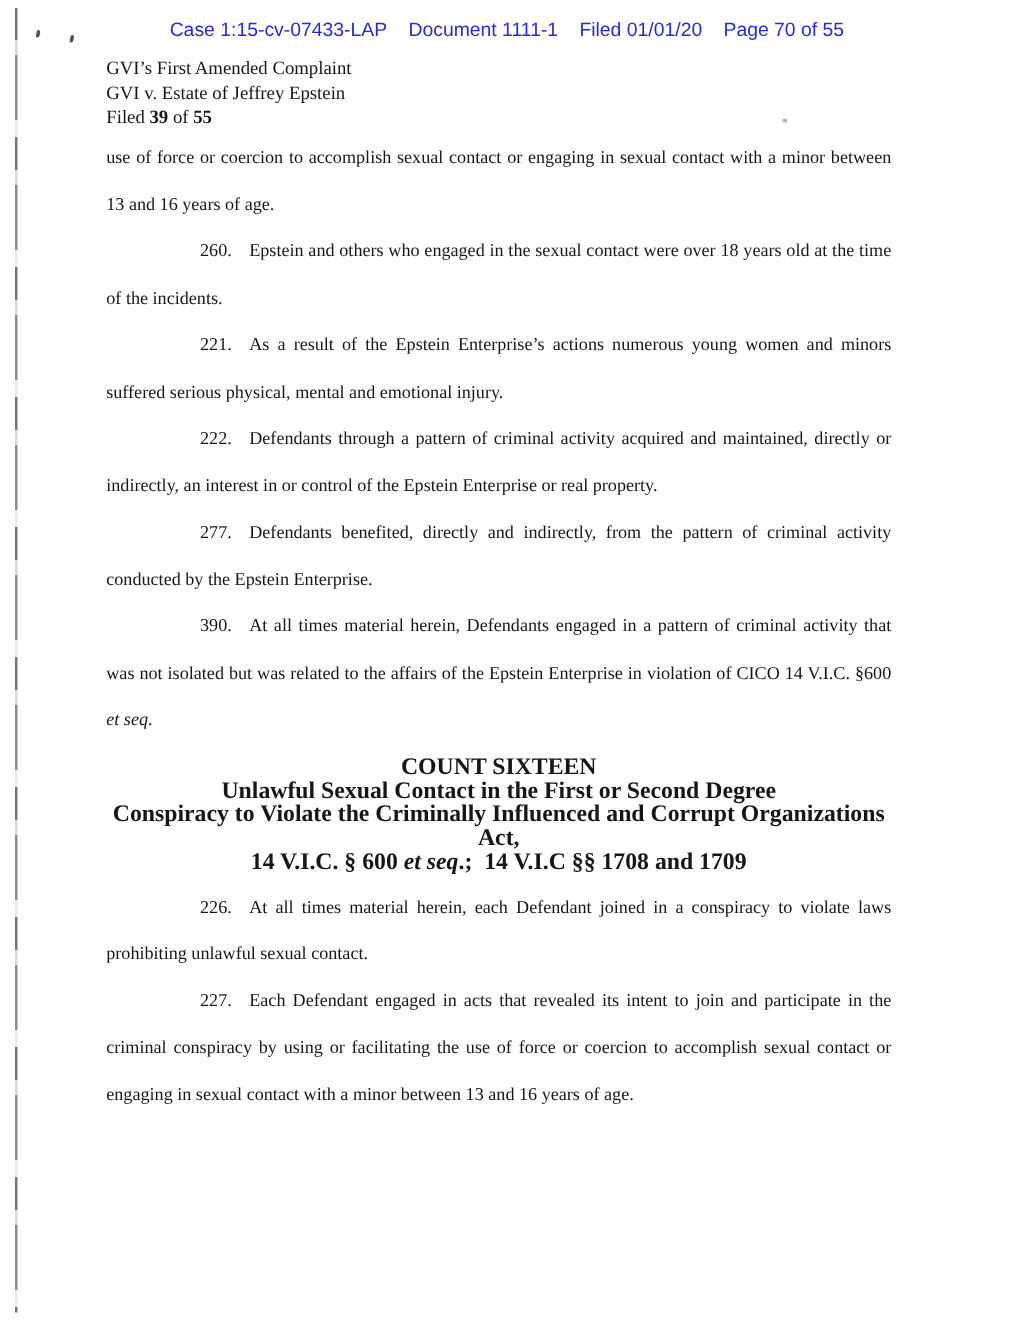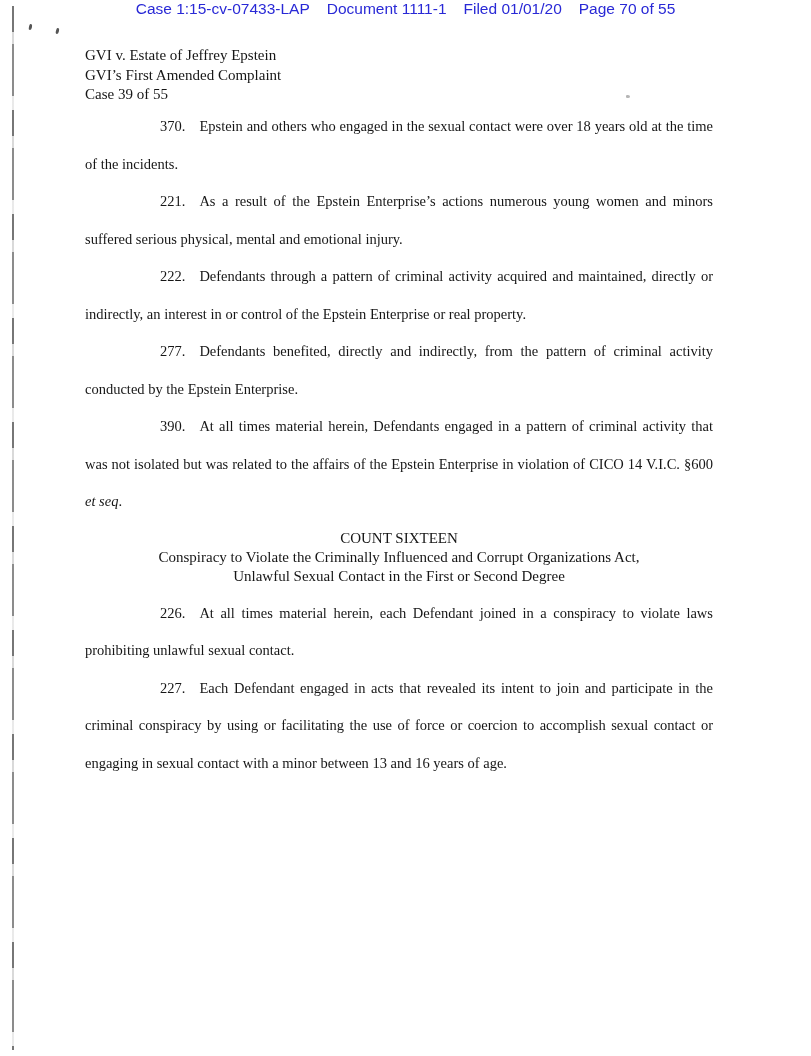--- a/index.html
+++ b/index.html
@@ -37,62 +37,62 @@
     background: rgba(55,55,55,0.85);
     border-radius: 40% 60% 60% 40%;
   }
   .speck.s1 { left: 29px;  top: 24px; width: 3px; height: 6px; transform: rotate(12deg); }
   .speck.s2 { left: 56px;  top: 28px; width: 3px; height: 6px; transform: rotate(14deg); }
   .speck.s3 { left: 626px; top: 95px; width: 4px; height: 3px; background: rgba(90,90,90,0.45); }
 
   
   .stamp {
     position: absolute;
-    top: 0;
+    top: 16px;
     left: 0;
     width: 100%;
     display: flex;
     justify-content: center;
     gap: 17px;
     font-family: "Liberation Sans", "DejaVu Sans", sans-serif;
     font-size: 15.5px;
     color: var(--stamp-color, #2929d6);
     white-space: nowrap;
   }
 
   
   .caption {
     position: absolute;
     top: 46px;
     left: 85px;
     font-size: 15px;
     line-height: 19.5px;
   }
-  .caption b { font-weight: normal; }
+  .caption b { font-weight: bold; }
 
   
   .doc-body {
     position: absolute;
     top: 108px;
     left: 85px;
     width: 628px;
     font-size: 14.5px;
     line-height: 37.5px;
     text-align: justify;
   }
   .para { margin: 0; }
   .para.numbered { text-indent: 75px; }
   .pnum { margin-right: 14px; }
   .it { font-style: italic; }
 
   .count-heading {
     margin: 8px 0 9px 0;
     text-align: center;
-    font-weight: normal;
-    font-size: 15px;
+    font-weight: bold;
+    font-size: 19px;
     line-height: 19px;
     text-indent: 0;
   }
   .count-heading .line4 { white-space: pre-wrap; }
 </style>
 </head>
 <body>
 
 <div class="page">
 
@@ -102,38 +102,40 @@
   <span class="speck s3"></span>
 
   <div class="stamp" id="stamp">
       <span>Case 1:15-cv-07433-LAP</span>
       <span>Document 1111-1</span>
       <span>Filed 01/01/20</span>
       <span>Page 70 of 55</span>
     </div>
 
   <div class="caption">
+    <div>GVI’s First Amended Complaint</div>
     <div>GVI v. Estate of Jeffrey Epstein</div>
-    <div>GVI’s First Amended Complaint</div>
-    <div><span>Case </span><b>39</b><span> of </span><b>55</b></div>
+    <div><span>Filed </span><b>39</b><span> of </span><b>55</b></div>
   </div>
 
   <div class="doc-body">
     <div id="paras-before">
-        <div class="para numbered"><span class="pnum">370.</span><span><span>Epstein and others who engaged in the sexual contact were over 18 years old at the time of the incidents.</span></span></div>
+        <div class="para"><span><span>use of force or coercion to accomplish sexual contact or engaging in sexual contact with a minor between 13 and 16 years of age.</span></span></div>
+        <div class="para numbered"><span class="pnum">260.</span><span><span>Epstein and others who engaged in the sexual contact were over 18 years old at the time of the incidents.</span></span></div>
         <div class="para numbered"><span class="pnum">221.</span><span><span>As a result of the Epstein Enterprise’s actions numerous young women and minors suffered serious physical, mental and emotional injury.</span></span></div>
         <div class="para numbered"><span class="pnum">222.</span><span><span>Defendants through a pattern of criminal activity acquired and maintained, directly or indirectly, an interest in or control of the Epstein Enterprise or real property.</span></span></div>
         <div class="para numbered"><span class="pnum">277.</span><span><span>Defendants benefited, directly and indirectly, from the pattern of criminal activity conducted by the Epstein Enterprise.</span></span></div>
         <div class="para numbered"><span class="pnum">390.</span><span><span>At all times material herein, Defendants engaged in a pattern of criminal activity that was not isolated but was related to the affairs of the Epstein Enterprise in violation of CICO 14 V.I.C. §600 </span><span class="it">et seq</span><span>.</span></span></div>
       </div>
 
     <div class="count-heading">
       <div>COUNT SIXTEEN</div>
+      <div>Unlawful Sexual Contact in the First or Second Degree</div>
       <div>Conspiracy to Violate the Criminally Influenced and Corrupt Organizations Act,</div>
-      <div>Unlawful Sexual Contact in the First or Second Degree</div>
+      <div class="line4" id="count-line4"><span>14 V.I.C. § 600 </span><span class="it">et seq</span><span>.;  14 V.I.C §§ 1708 and 1709</span></div>
     </div>
 
     <div id="paras-after">
         <div class="para numbered"><span class="pnum">226.</span><span><span>At all times material herein, each Defendant joined in a conspiracy to violate laws prohibiting unlawful sexual contact.</span></span></div>
         <div class="para numbered"><span class="pnum">227.</span><span><span>Each Defendant engaged in acts that revealed its intent to join and participate in the criminal conspiracy by using or facilitating the use of force or coercion to accomplish sexual contact or engaging in sexual contact with a minor between 13 and 16 years of age.</span></span></div>
       </div>
   </div>
 
 </div>
 

